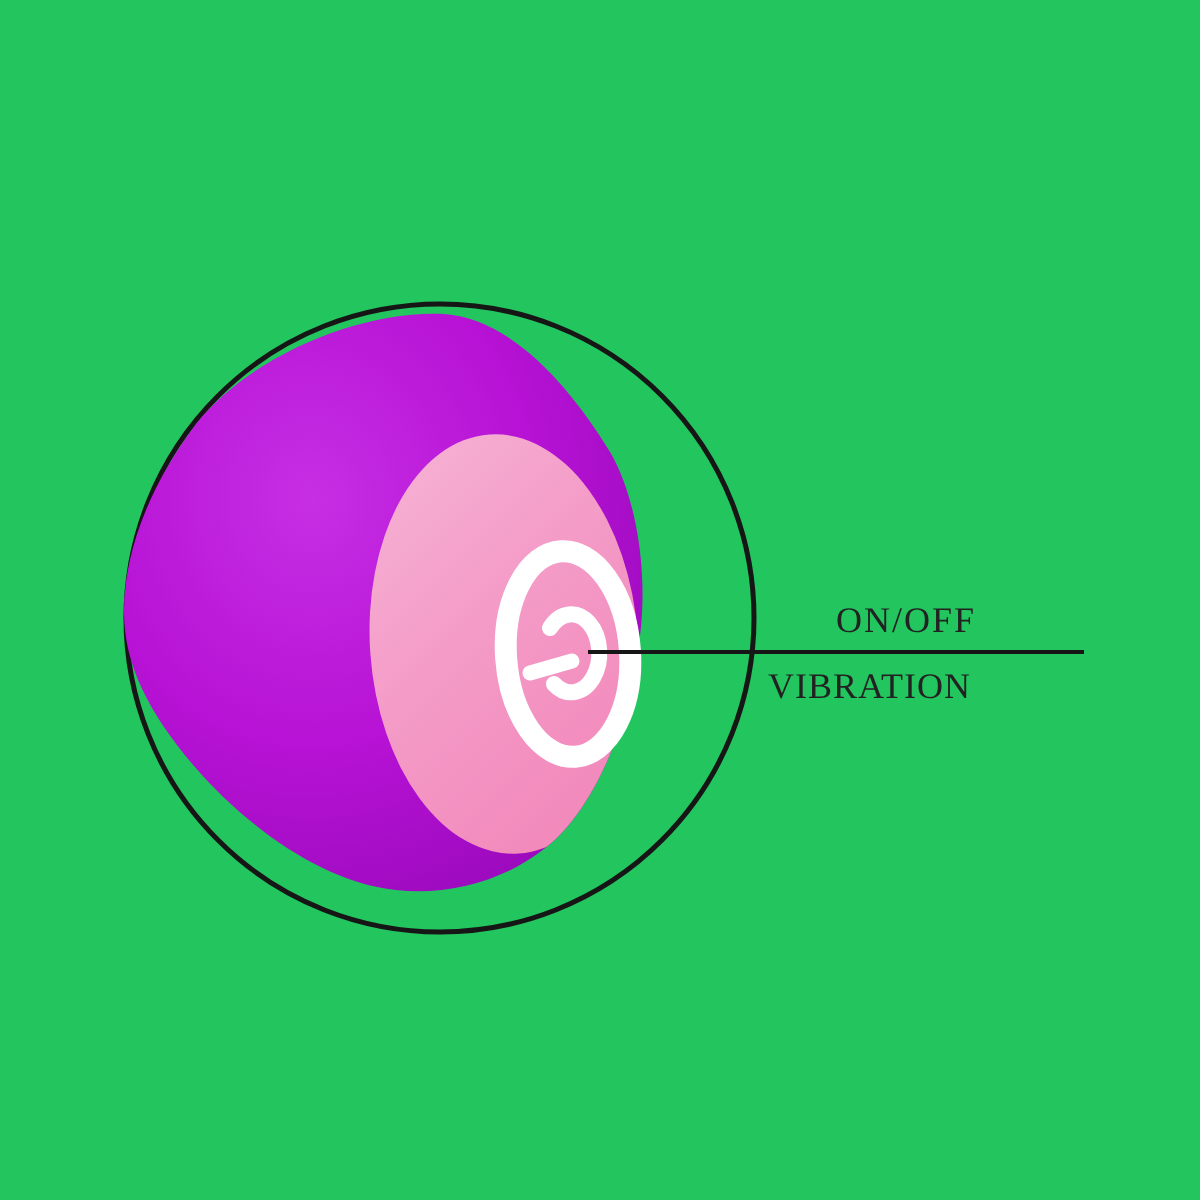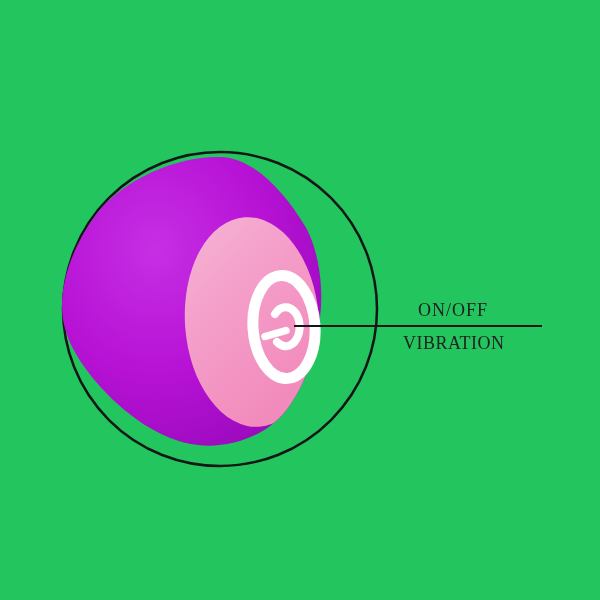--- a/index.html
+++ b/index.html
@@ -27,21 +27,21 @@
     font-size: 18px;
     line-height: 1;
     white-space: nowrap;
   }
   .label-onoff {
     left: 418px;
     top: 301px;
     letter-spacing: 1px;
   }
   .label-vibration {
-    left: 403px;
+    left: 384px;
     top: 334px;
     letter-spacing: 0.5px;
   }
 </style>
 </head>
 <body>
 
 <div class="canvas">
 
   <svg width="600" height="600" viewBox="0 0 600 600">

